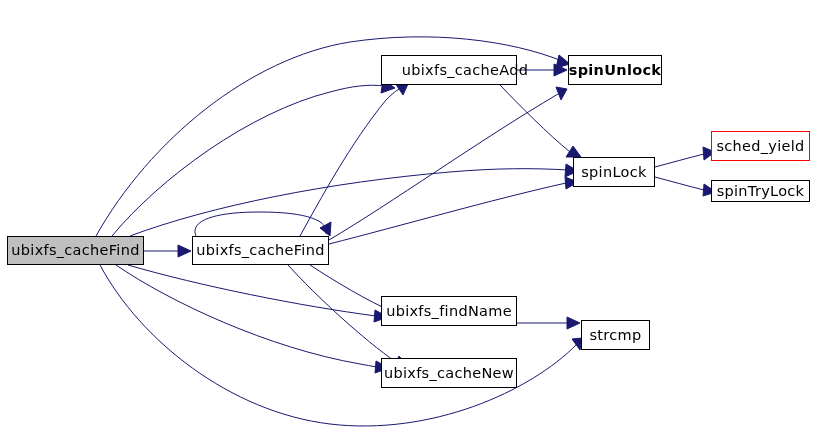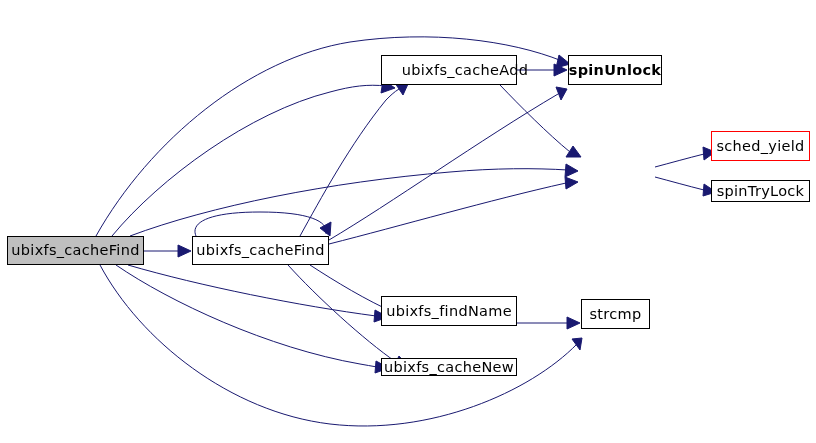--- a/index.html
+++ b/index.html
@@ -169,34 +169,37 @@
   </div>
 
   <div class="node-box" style="left:381px; top:55px; width:136px; height:30px;padding-left:32px;">
     <span class="node-label">ubixfs_cacheAdd</span>
   </div>
 
   <div class="node-box" style="left:568px; top:55px; width:94px; height:30px;font-weight:bold;">
     <span class="node-label">spinUnlock</span>
   </div>
 
+  <div class="node-box" style="left:573px; top:157px; width:82px; height:30px;">
+    <span class="node-label">spinLock</span>
+  </div>
 
   <div class="node-box highlight" style="left:711px; top:131px; width:99px; height:30px;">
     <span class="node-label">sched_yield</span>
   </div>
 
   <div class="node-box" style="left:711px; top:180px; width:99px; height:22px;">
     <span class="node-label">spinTryLock</span>
   </div>
 
   <div class="node-box" style="left:381px; top:296px; width:136px; height:30px;align-items:center;">
     <span class="node-label">ubixfs_findName</span>
   </div>
 
-  <div class="node-box" style="left:381px; top:358px; width:136px; height:18px;">
+  <div class="node-box" style="left:381px; top:358px; width:136px; height:30px;">
     <span class="node-label">ubixfs_cacheNew</span>
   </div>
 
-  <div class="node-box" style="left:581px; top:299px; width:69px; height:30px;">
+  <div class="node-box" style="left:581px; top:320px; width:69px; height:30px;">
     <span class="node-label">strcmp</span>
   </div>
 
 </div>
 
 </body></html>

